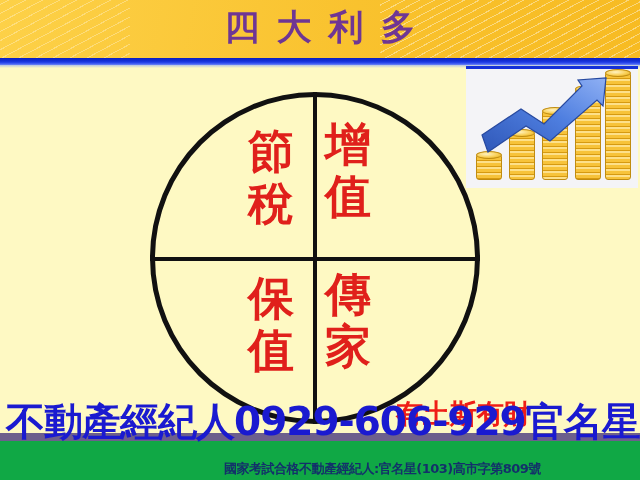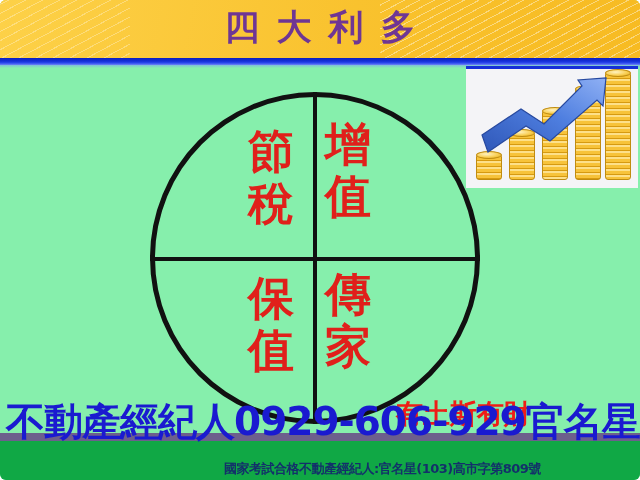--- a/index.html
+++ b/index.html
@@ -5,23 +5,22 @@
   html, body {
     margin: 0;
     padding: 0;
     background: #ffffff;
   }
   #slide {
     position: relative;
     width: 640px;
     height: 480px;
     overflow: hidden;
-    background: #86efac;
-    font-family: "DejaVu Sans", "Liberation Sans", sans-serif;
-    border-radius: 6px;
+    background: #fef9c3;
+    font-family: "DejaVu Sans", "Liberation Sans", sans-serif;
   }
 
   
   .banner {
     position: absolute;
     left: 0; top: 0;
     width: 640px; height: 58px;
     background: #f9c22e;
     background-image:
       linear-gradient(100deg, #fdd148 0%, #f9c22e 55%, #f7bb22 100%);

